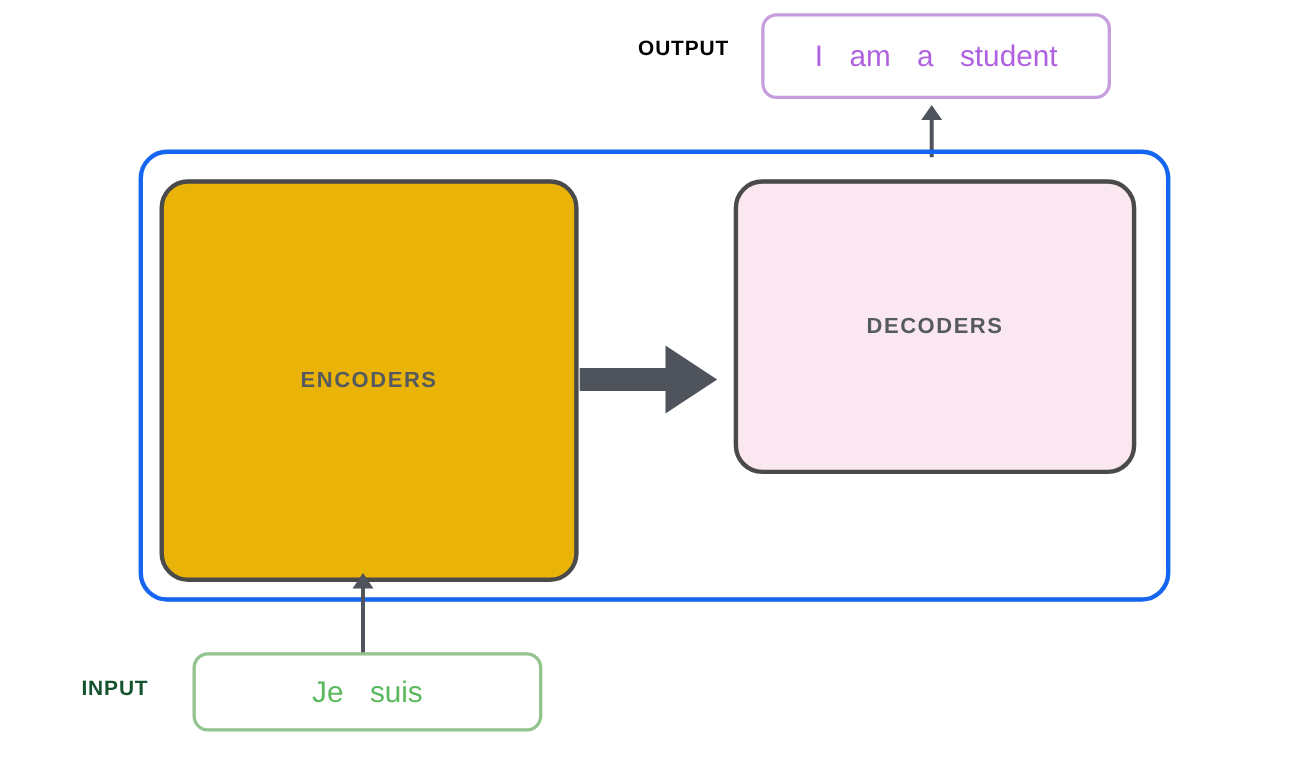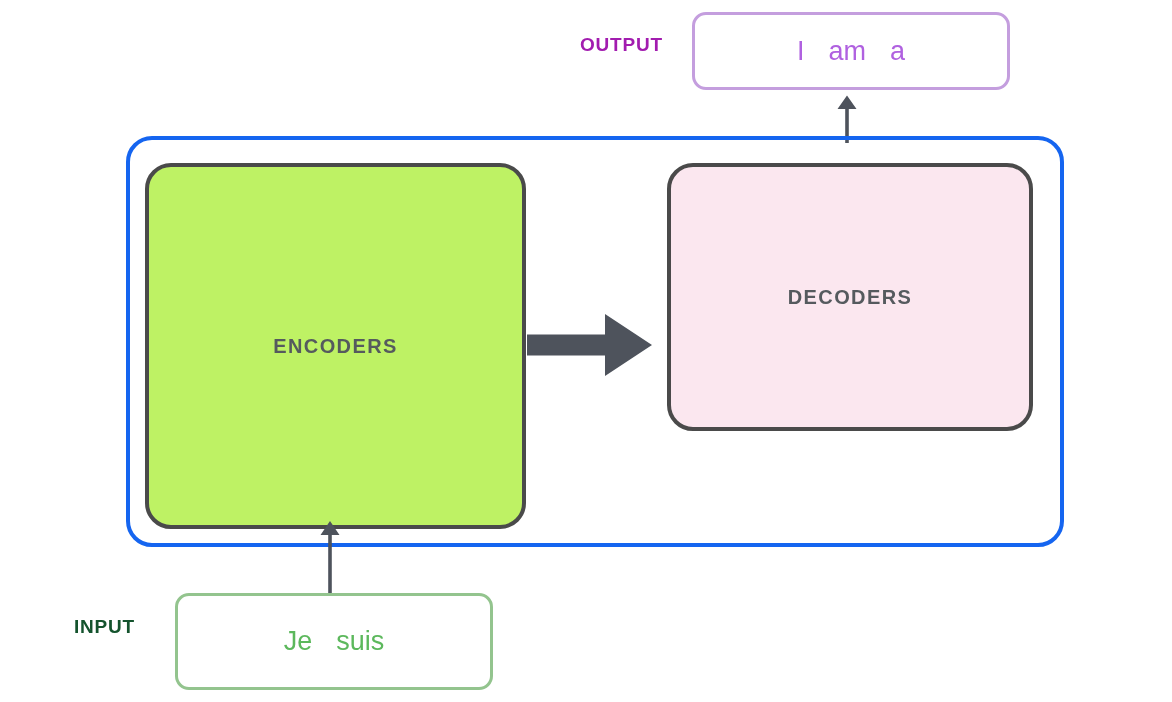--- a/index.html
+++ b/index.html
@@ -20,21 +20,21 @@
   }
 
   
   #output-label {
     position: absolute;
     left: 580px;
     top: 34px;
     font-size: 19px;
     font-weight: 600;
     letter-spacing: 0.8px;
-    color: #a21caf;
+    color: #000000;
     white-space: nowrap;
   }
   #output-box {
     position: absolute;
     left: 692px;
     top: 12px;
     width: 318px;
     height: 78px;
     box-sizing: border-box;
     border: 3px solid #c49ede;
@@ -60,21 +60,21 @@
     font-weight: 600;
     letter-spacing: 0.8px;
     color: #14532d;
     white-space: nowrap;
   }
   #input-box {
     position: absolute;
     left: 175px;
     top: 593px;
     width: 318px;
-    height: 97px;
+    height: 72px;
     box-sizing: border-box;
     border: 3px solid #93c48e;
     border-radius: 14px;
     background: #ffffff;
     display: flex;
     align-items: center;
     justify-content: center;
   }
   #input-box .token {
     font-size: 27px;
@@ -104,21 +104,21 @@
     border-radius: 26px;
     display: flex;
     align-items: center;
     justify-content: center;
   }
   #encoders-box {
     left: 145px;
     top: 163px;
     width: 381px;
     height: 366px;
-    background: #bef264;
+    background: #eab308;
   }
   #decoders-box {
     left: 667px;
     top: 163px;
     width: 366px;
     height: 268px;
     background: #fbe7ef;
   }
   .stack-label {
     font-size: 20px;
@@ -140,20 +140,21 @@
 </head>
 <body>
 
 <div id="canvas">
 
   <div id="output-label">OUTPUT</div>
   <div id="output-box">
     <span class="token">I</span>
     <span class="token">am</span>
     <span class="token">a</span>
+    <span class="token">student</span>
   </div>
 
   <svg id="output-arrow" class="arrow-svg" width="28" height="48" viewBox="0 0 28 48">
     <path d="M12.2 48 L12.2 14 L4.5 14 L14 0.5 L23.5 14 L15.8 14 L15.8 48 Z" fill="#4e535c"></path>
   </svg>
 
   <div id="model-container"></div>
 
   <div id="encoders-box" class="stack">
     <span class="stack-label">ENCODERS</span>

